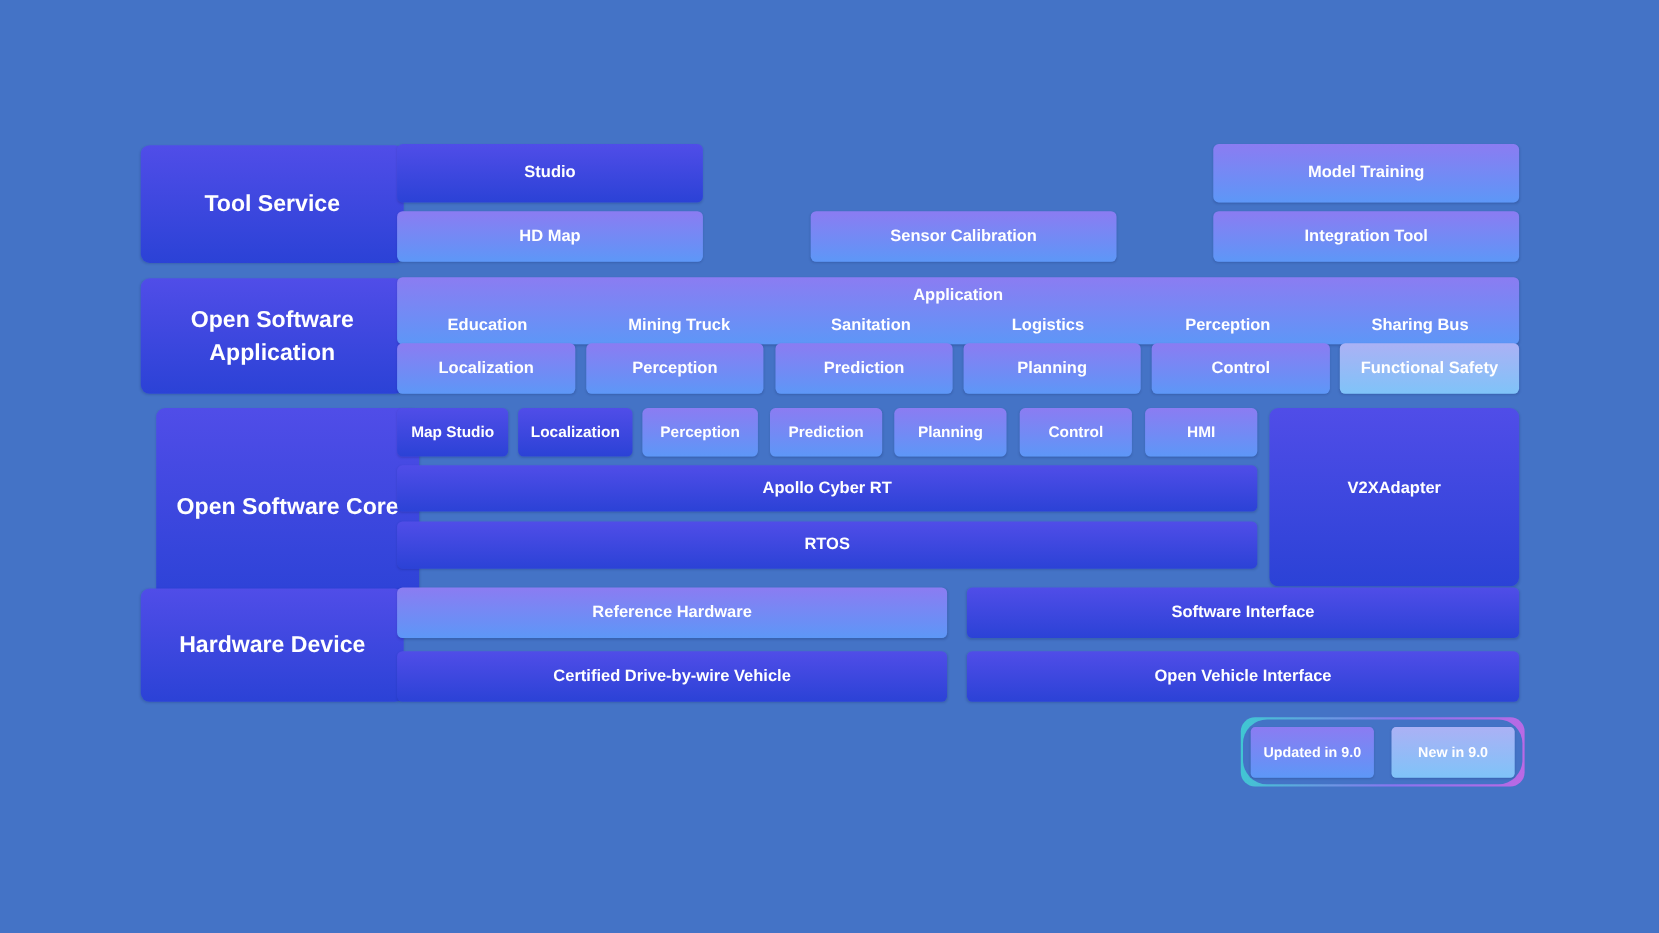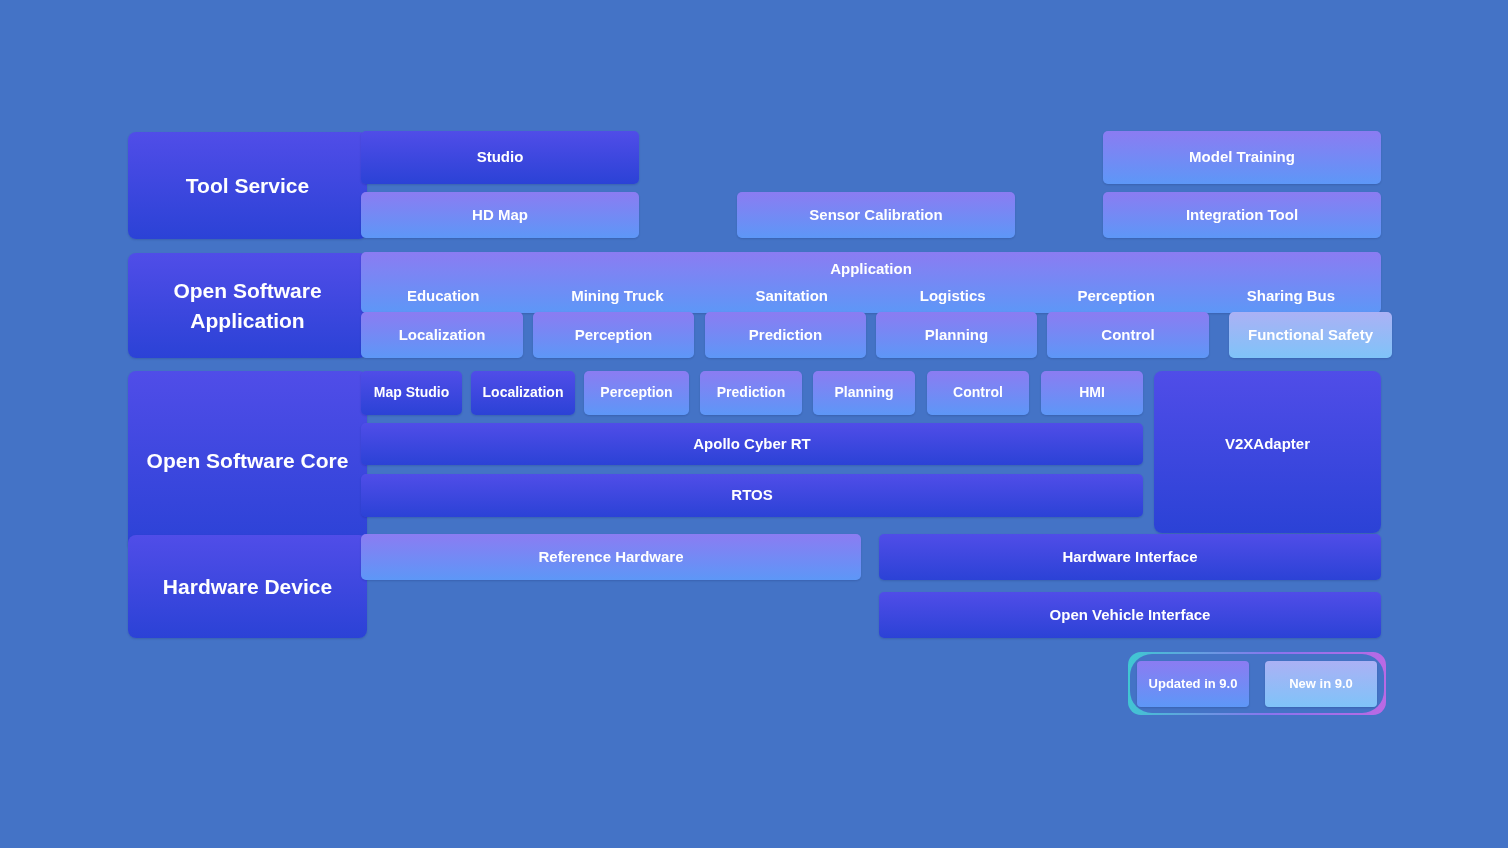--- a/index.html
+++ b/index.html
@@ -17,21 +17,21 @@
     overflow:hidden;
   }
   .blk{
     position:absolute; border-radius:5px;
     display:flex; align-items:center; justify-content:center;
     font-weight:700; font-size:15px; text-align:center; line-height:1.25;
     box-shadow:0 1px 2px rgba(10,20,80,.18);
   }
   .dark{background:linear-gradient(180deg,var(--base-top) 0%,var(--base-bottom) 100%);}
   .upd {background:linear-gradient(180deg,var(--upd-top) 0%,var(--upd-bottom) 100%);}
-  .new {background:linear-gradient(180deg,var(--new-top) 0%,var(--new-bottom) 100%);margin-left:11px;}
+  .new {background:linear-gradient(180deg,var(--new-top) 0%,var(--new-bottom) 100%);}
   .leftlbl{border-radius:8px; font-size:21px; line-height:30px; padding:0 14px;}
   .small{font-size:14px;}
   .appblock{flex-direction:column; justify-content:flex-start; padding-top:6px; border-radius:5px;}
   .app-title{height:22px; display:flex; align-items:center;}
   .app-domains{width:100%; flex:1; display:flex; justify-content:space-around; align-items:center;}
   .v2x{flex-direction:row; border-radius:8px; padding-bottom:16px; line-height:22px;}
   .legend{
     position:absolute; border-radius:13px; padding:2px; box-sizing:border-box;
     background:linear-gradient(95deg,var(--legend-b1) 0%,var(--legend-b2) 55%,var(--legend-b3) 100%);
   }
@@ -45,21 +45,21 @@
     font-weight:700; font-size:13px; box-shadow:0 1px 2px rgba(10,20,80,.18);
   }
 </style>
 </head>
 <body>
 
 <div class="canvas">
 
   <div class="blk dark leftlbl" style="left:128px;top:132px;width:211px;height:107px;">Tool Service</div>
   <div class="blk dark leftlbl" style="left:128px;top:253px;width:211px;height:105px;">Open Software Application</div>
-  <div class="blk dark leftlbl" style="left:128px;top:371px;width:211px;height:180px;">Open Software Core</div>
+  <div class="blk dark leftlbl" style="left:142px;top:371px;width:211px;height:180px;">Open Software Core</div>
   <div class="blk dark leftlbl" style="left:128px;top:535px;width:211px;height:103px;">Hardware Device</div>
 
   <div class="blk dark" style="left:361px;top:131px;width:278px;height:53px;">Studio</div>
   <div class="blk upd" style="left:1103px;top:131px;width:278px;height:53px;">Model Training</div>
   <div class="blk upd" style="left:361px;top:192px;width:278px;height:46px;">HD Map</div>
   <div class="blk upd" style="left:737px;top:192px;width:278px;height:46px;">Sensor Calibration</div>
   <div class="blk upd" style="left:1103px;top:192px;width:278px;height:46px;text-align:right;">Integration Tool</div>
 
   <div class="blk upd appblock" style="left:361px;top:252px;width:1020px;height:55px;text-align:right;">
     <div class="app-title">Application</div>
@@ -89,21 +89,22 @@
   <div class="blk upd small" style="left:1041px;top:371px;width:102px;height:44px;">HMI</div>
 
   <div class="blk dark" style="left:361px;top:423px;width:782px;height:42px;">Apollo Cyber RT</div>
   <div class="blk dark" style="left:361px;top:474px;width:782px;height:43px;">RTOS</div>
   <div class="blk dark v2x" style="left:1154px;top:371px;width:227px;height:146px;">
     <span>V2X</span>
     <span>Adapter</span>
   </div>
 
   <div class="blk upd" style="left:361px;top:534px;width:500px;height:46px;">Reference Hardware</div>
-  <div class="blk dark" style="left:879px;top:534px;width:502px;height:46px;">Hardware Interface</div>
+  <div class="blk dark" style="left:879px;top:534px;width:502px;height:46px;">Software Interface</div>
+  <div class="blk dark" style="left:361px;top:592px;width:500px;height:46px;">Certified Drive-by-wire Vehicle</div>
   <div class="blk dark" style="left:879px;top:592px;width:502px;height:46px;">Open Vehicle Interface</div>
 
   <div class="legend" style="left:1128px;top:652px;width:258px;height:63px;">
     <div class="legend-inner">
       <div class="chip upd">Updated in 9.0</div>
       <div class="chip new">New in 9.0</div>
     </div>
   </div>
 
 </div>

